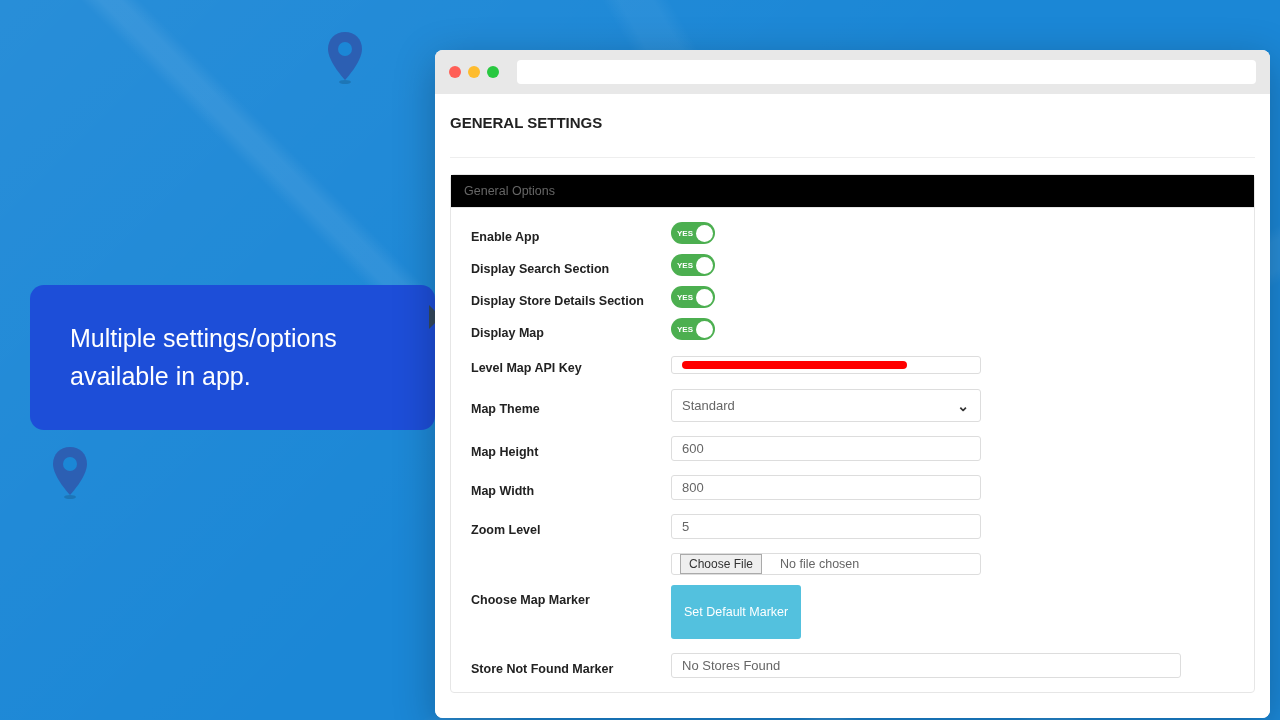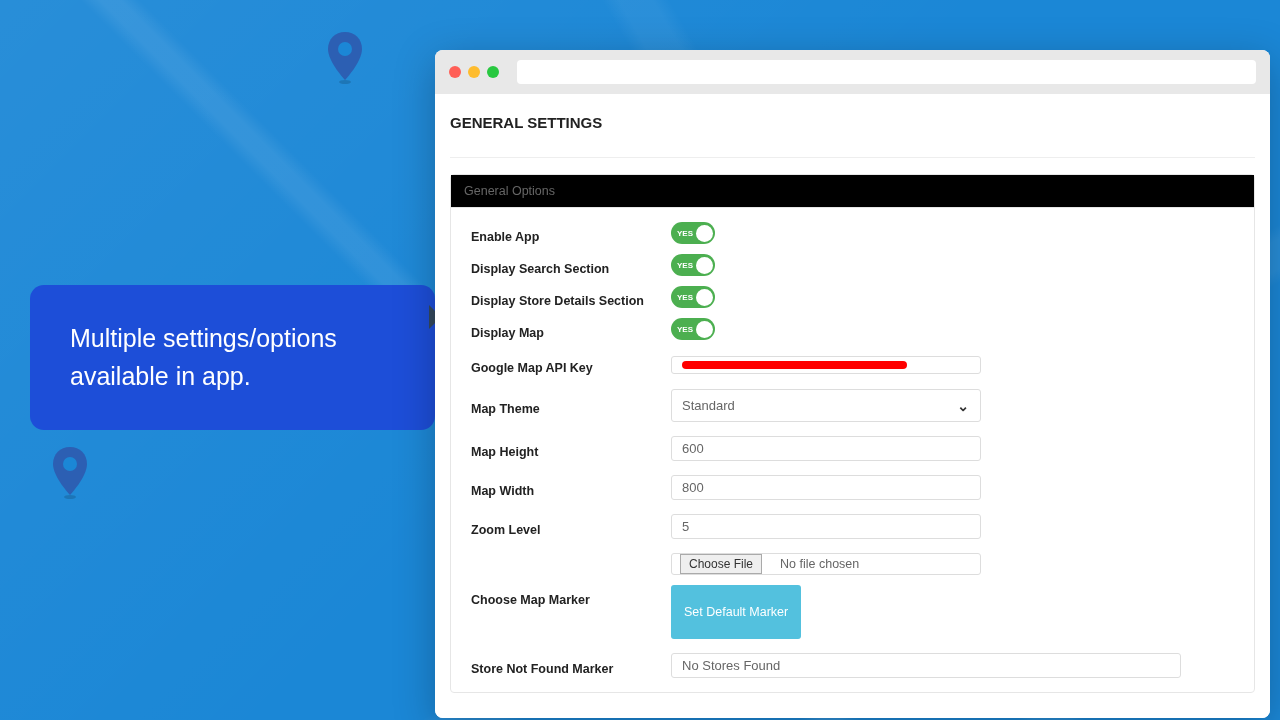--- a/index.html
+++ b/index.html
@@ -322,21 +322,21 @@
 
         <div class="form-row">
           <div class="form-label">Display Map</div>
           <div class="toggle">
             <span class="toggle-label">YES</span>
             <span class="toggle-knob"></span>
           </div>
         </div>
 
         <div class="form-row">
-          <div class="form-label">Google Map API Key</div>
+          <div class="form-label">Level Map API Key</div>
           <div class="form-control-wrap">
             <div class="text-input redacted">
               <div class="redact-bar"></div>
             </div>
           </div>
         </div>
 
         <div class="form-row">
           <div class="form-label">Map Theme</div>
           <div class="form-control-wrap">

